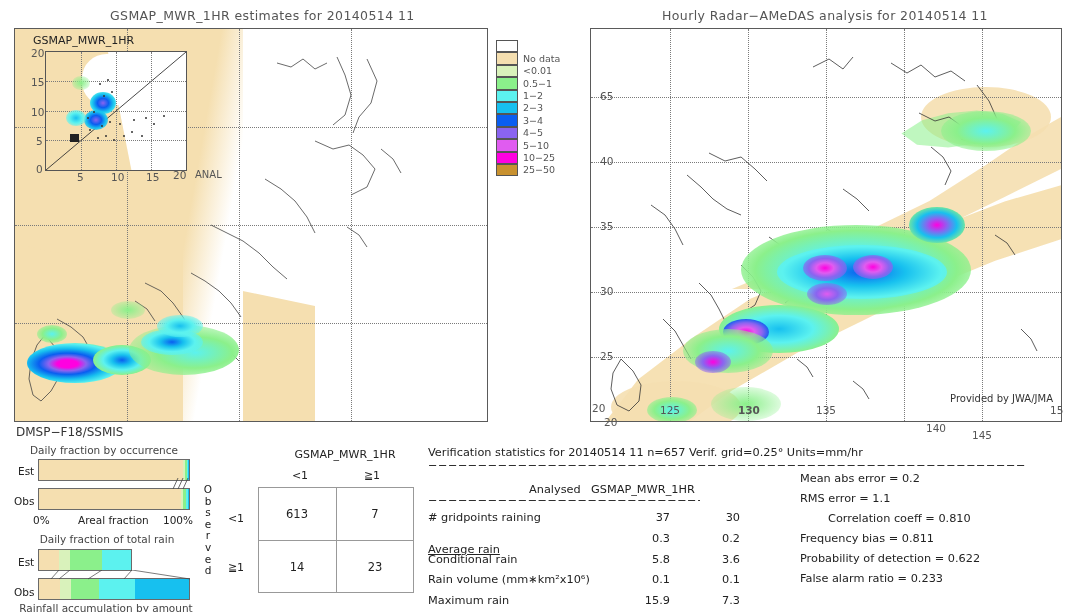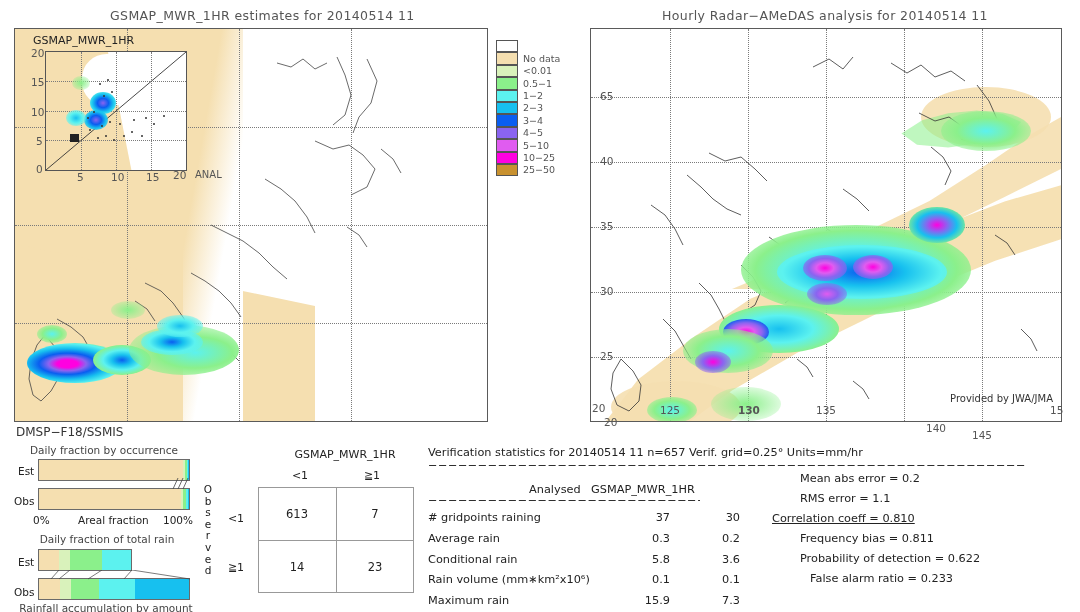--- a/index.html
+++ b/index.html
@@ -402,36 +402,36 @@
 <div class="st" style="left:529px;top:483px;">Analysed</div>
 <div class="st" style="left:591px;top:483px;">GSMAP_MWR_1HR</div>
 <div class="dash" style="left:428px;top:494px;width:272px;overflow:hidden;">
   <span>−−−−−−−−−−−−−−−−−−−−−−−−−−−−−−−−−−</span>
 </div>
 
 <div class="st" style="left:428px;top:511px;"># gridpoints raining</div>
 <div class="num" style="left:630px;top:511px;width:40px;">37</div>
 <div class="num" style="left:700px;top:511px;width:40px;">30</div>
 
-<div class="st" style="left:428px;top:532px;">Average rain</div>
+<div class="st" style="left:428px;top:543px;text-decoration:underline;">Average rain</div>
 <div class="num" style="left:630px;top:532px;width:40px;">0.3</div>
 <div class="num" style="left:700px;top:532px;width:40px;">0.2</div>
 
 <div class="st" style="left:428px;top:553px;">Conditional rain</div>
 <div class="num" style="left:630px;top:553px;width:40px;">5.8</div>
 <div class="num" style="left:700px;top:553px;width:40px;">3.6</div>
 
 <div class="st" style="left:428px;top:573px;">Rain volume (mm∗km²x10⁶)</div>
 <div class="num" style="left:630px;top:573px;width:40px;">0.1</div>
 <div class="num" style="left:700px;top:573px;width:40px;">0.1</div>
 
 <div class="st" style="left:428px;top:594px;">Maximum rain</div>
 <div class="num" style="left:630px;top:594px;width:40px;">15.9</div>
 <div class="num" style="left:700px;top:594px;width:40px;">7.3</div>
 
 <div class="st" style="left:800px;top:472px;">Mean abs error = 0.2</div>
 <div class="st" style="left:800px;top:492px;">RMS error = 1.1</div>
-<div class="st" style="left:772px;top:512px;text-decoration:underline;">Correlation coeff = 0.810</div>
+<div class="st" style="left:828px;top:512px;">Correlation coeff = 0.810</div>
 <div class="st" style="left:800px;top:532px;">Frequency bias = 0.811</div>
 <div class="st" style="left:800px;top:552px;">Probability of detection = 0.622</div>
-<div class="st" style="left:800px;top:572px;margin-left:10px;">False alarm ratio = 0.233</div>
+<div class="st" style="left:800px;top:572px;">False alarm ratio = 0.233</div>
 <div class="st" style="left:800px;top:592px;margin-top:41px;">Hanssen &amp; Kuipers score = 0.610</div>
 <div class="st" style="left:800px;top:610px;">Equitable threat score= 0.504</div>
 
 </body></html>

